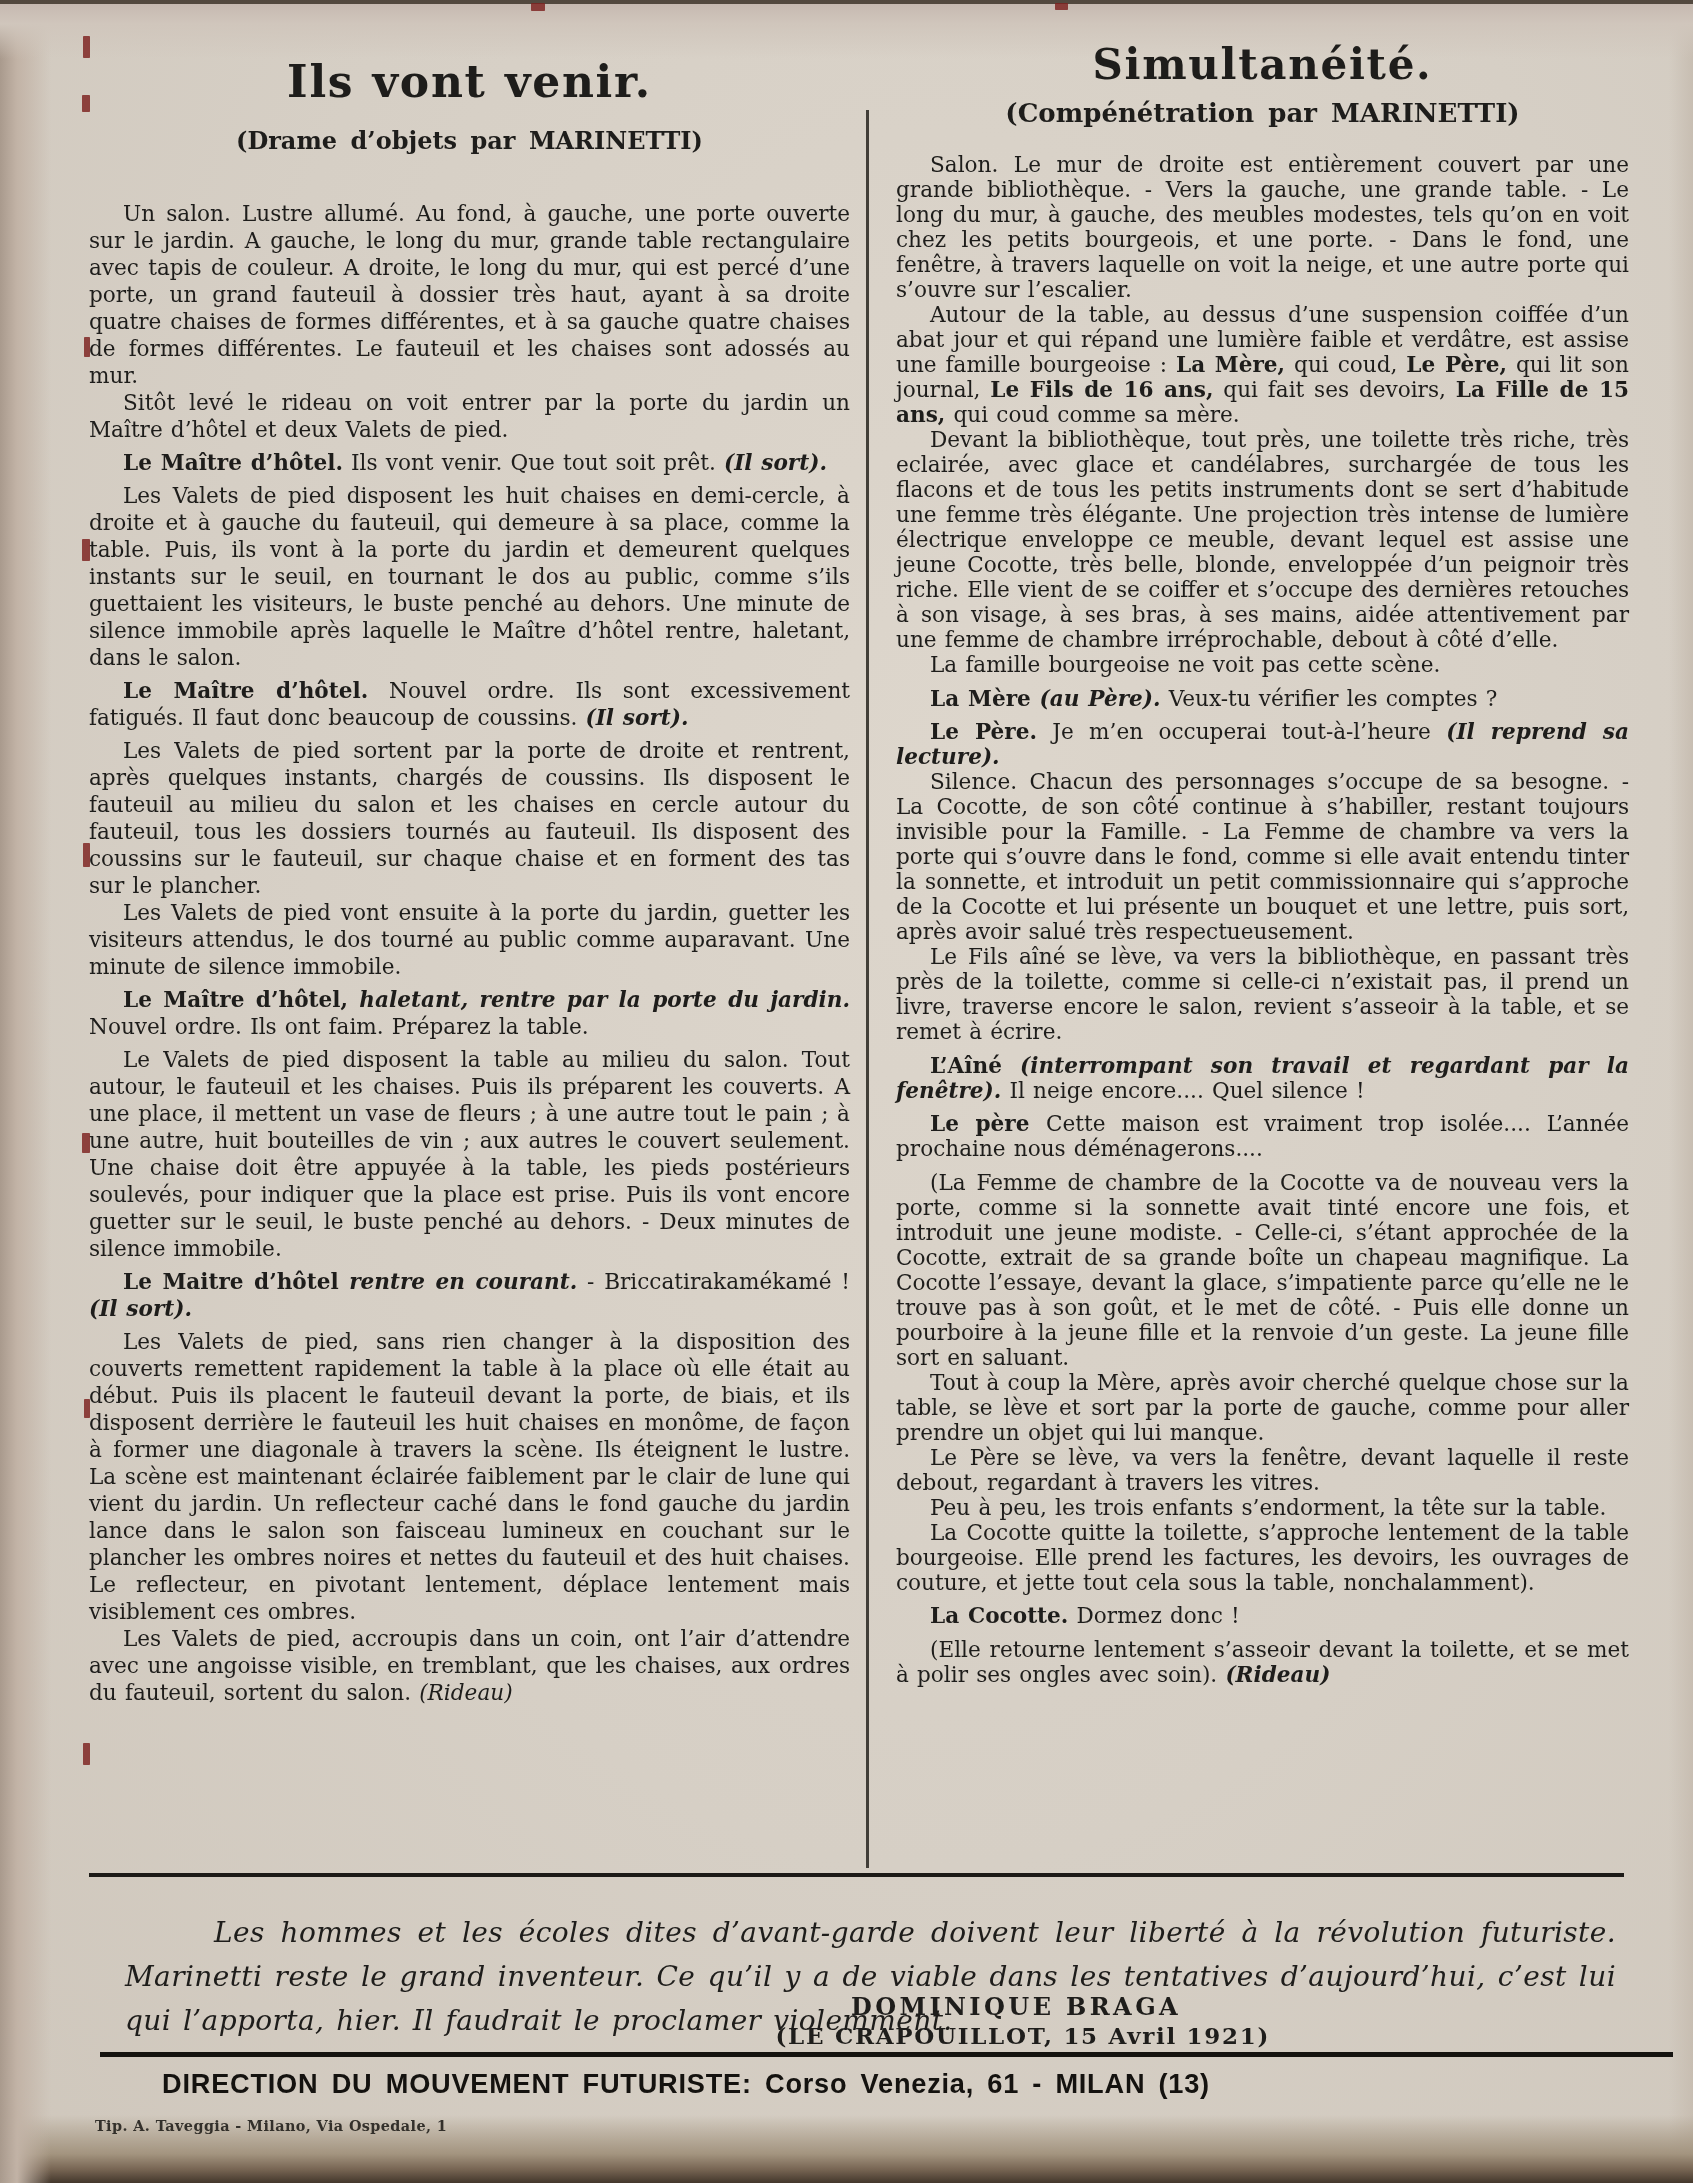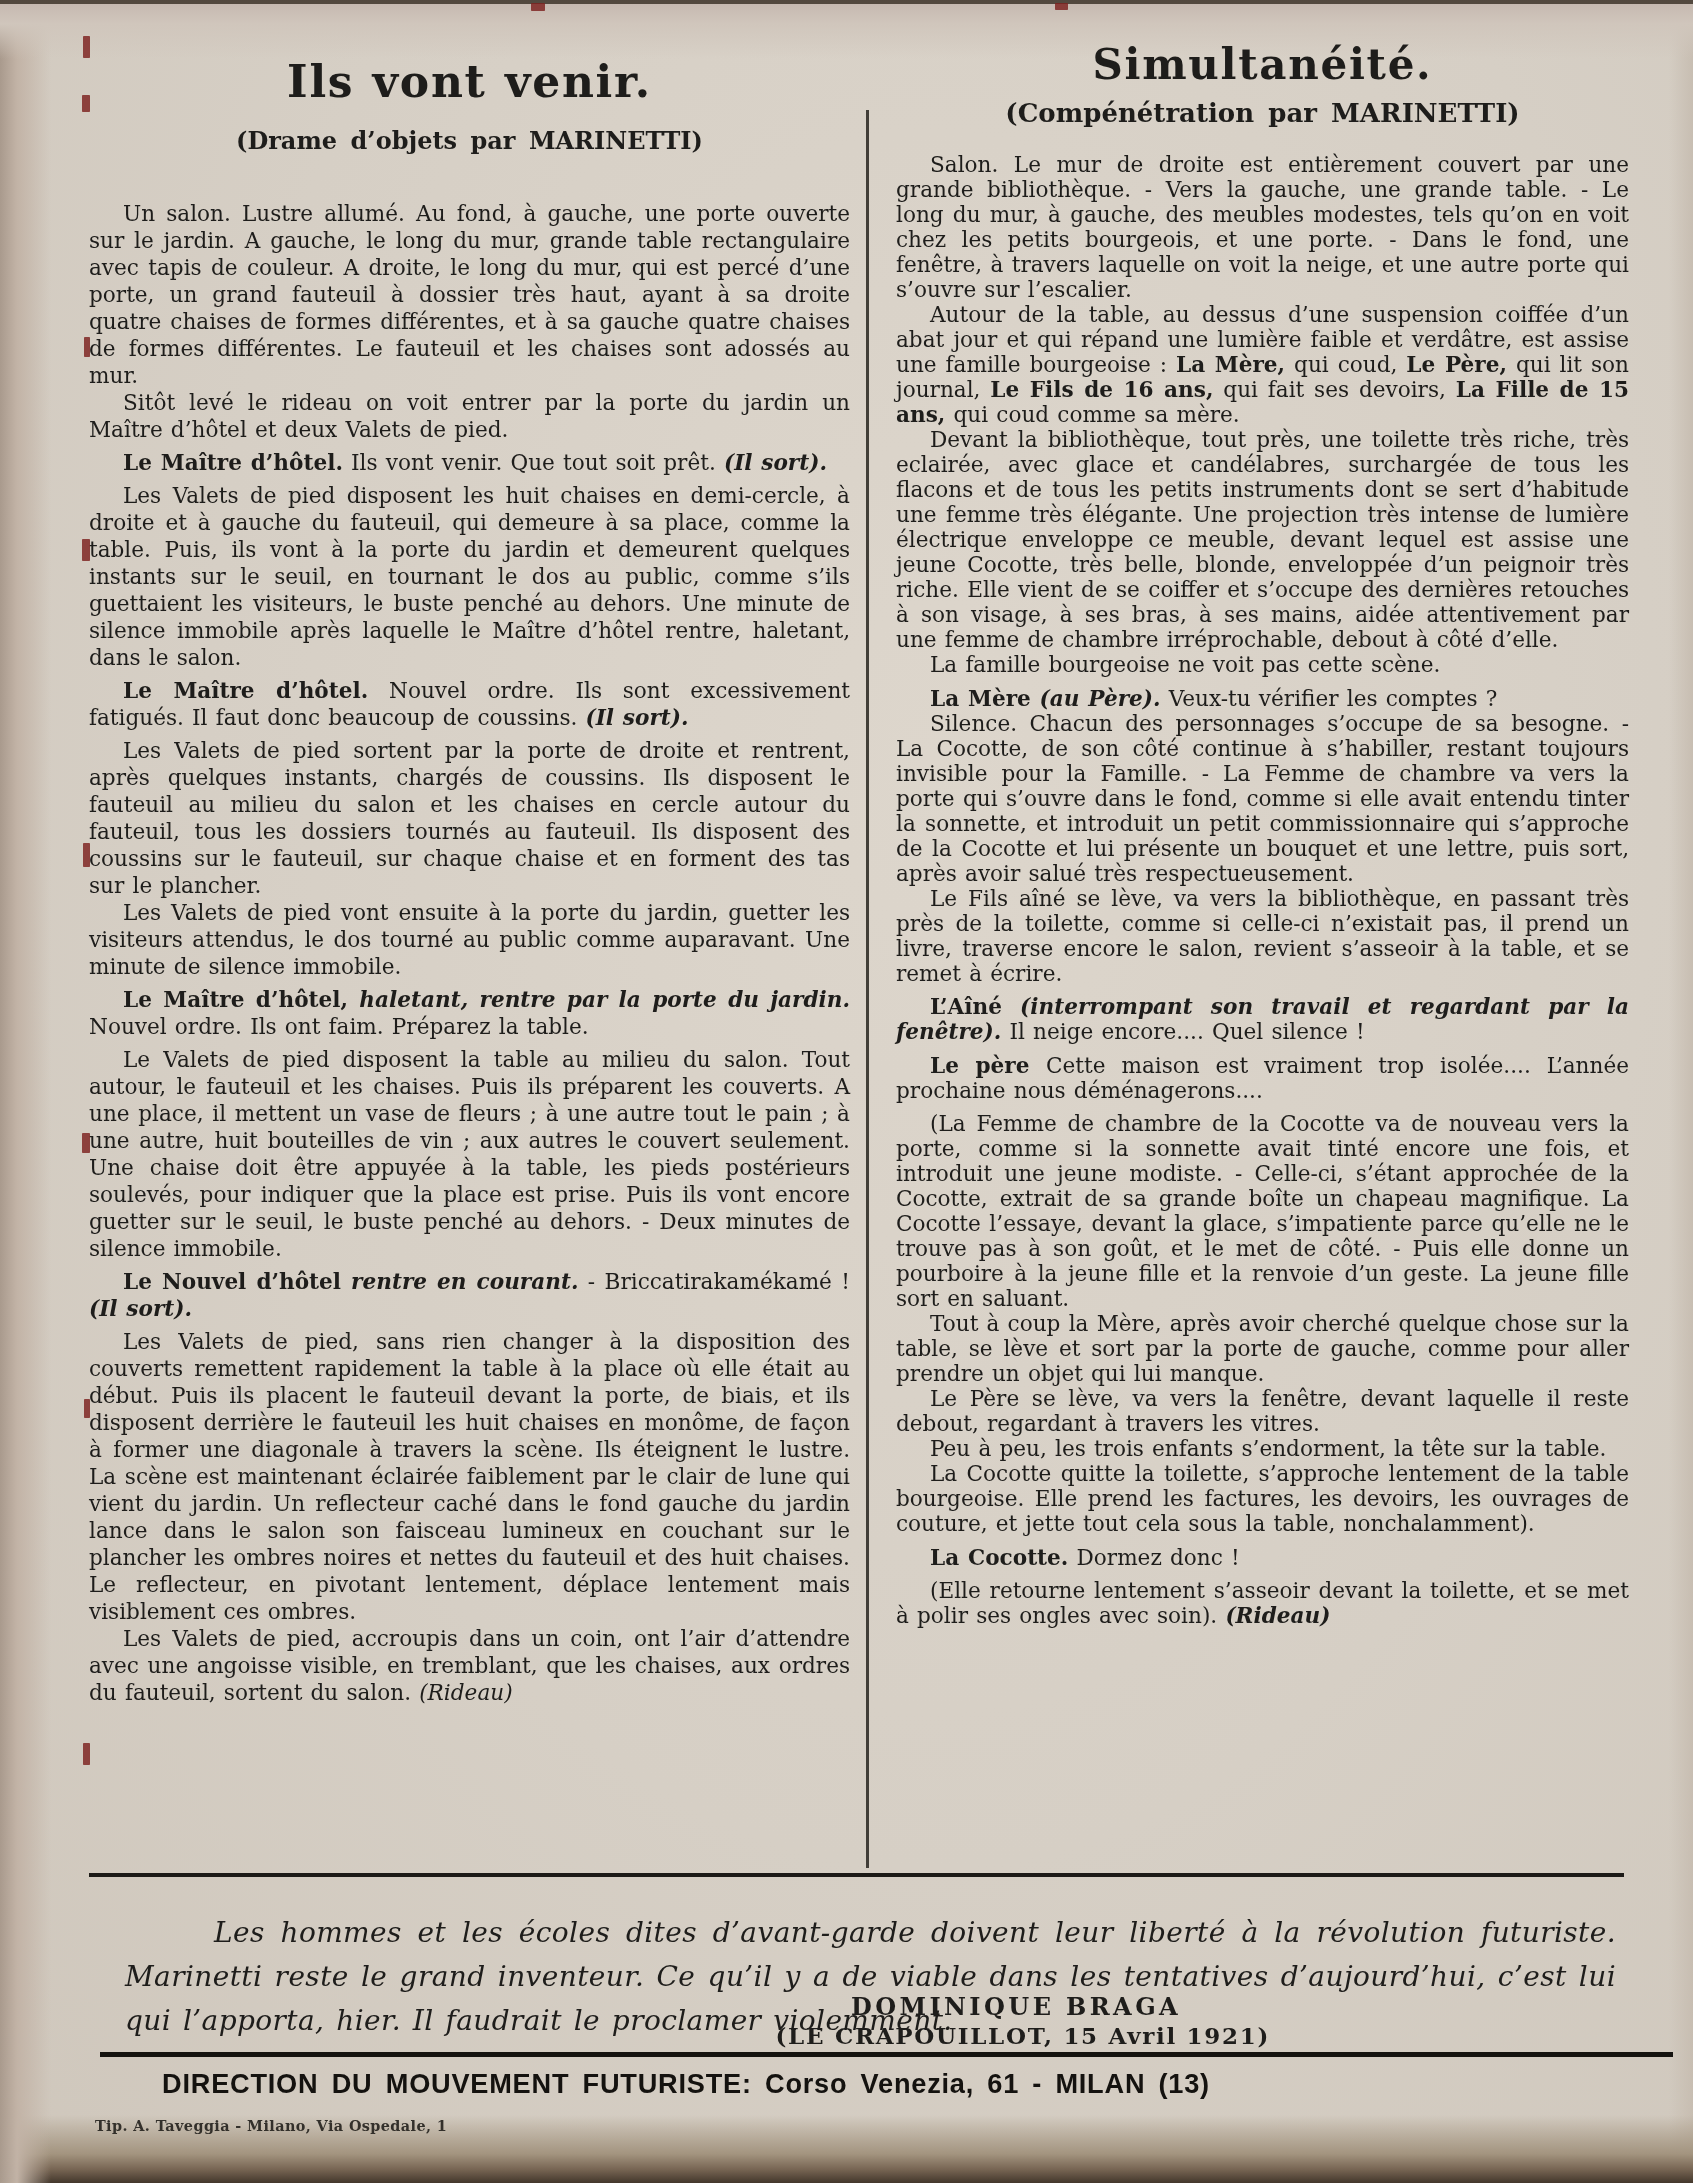--- a/index.html
+++ b/index.html
@@ -57,38 +57,39 @@
     <div>
         <p class="para"><span class="">Un salon. Lustre allumé. Au fond, à gauche, une porte ouverte sur le jardin. A gauche, le long du mur, grande table rectangulaire avec tapis de couleur. A droite, le long du mur, qui est percé d’une porte, un grand fauteuil à dossier très haut, ayant à sa droite quatre chaises de formes différentes, et à sa gauche quatre chaises de formes différentes. Le fauteuil et les chaises sont adossés au mur.</span></p>
         <p class="para"><span class="">Sitôt levé le rideau on voit entrer par la porte du jardin un Maître d’hôtel et deux Valets de pied.</span></p>
         <p class="para gap"><span class="b">Le Maître d’hôtel.</span><span class=""> Ils vont venir. Que tout soit prêt. </span><span class="b i">(Il sort).</span></p>
         <p class="para gap"><span class="">Les Valets de pied disposent les huit chaises en demi-cercle, à droite et à gauche du fauteuil, qui demeure à sa place, comme la table. Puis, ils vont à la porte du jardin et demeurent quelques instants sur le seuil, en tournant le dos au public, comme s’ils guettaient les visiteurs, le buste penché au dehors. Une minute de silence immobile après laquelle le Maître d’hôtel rentre, haletant, dans le salon.</span></p>
         <p class="para gap"><span class="b">Le Maître d’hôtel.</span><span class=""> Nouvel ordre. Ils sont excessivement fatigués. Il faut donc beaucoup de coussins. </span><span class="b i">(Il sort).</span></p>
         <p class="para gap"><span class="">Les Valets de pied sortent par la porte de droite et rentrent, après quelques instants, chargés de coussins. Ils disposent le fauteuil au milieu du salon et les chaises en cercle autour du fauteuil, tous les dossiers tournés au fauteuil. Ils disposent des coussins sur le fauteuil, sur chaque chaise et en forment des tas sur le plancher.</span></p>
         <p class="para"><span class="">Les Valets de pied vont ensuite à la porte du jardin, guetter les visiteurs attendus, le dos tourné au public comme auparavant. Une minute de silence immobile.</span></p>
         <p class="para gap"><span class="b">Le Maître d’hôtel, </span><span class="b i">haletant, rentre par la porte du jardin.</span><span class=""> Nouvel ordre. Ils ont faim. Préparez la table.</span></p>
         <p class="para gap"><span class="">Le Valets de pied disposent la table au milieu du salon. Tout autour, le fauteuil et les chaises. Puis ils préparent les couverts. A une place, il mettent un vase de fleurs ; à une autre tout le pain ; à une autre, huit bouteilles de vin ; aux autres le couvert seulement. Une chaise doit être appuyée à la table, les pieds postérieurs soulevés, pour indiquer que la place est prise. Puis ils vont encore guetter sur le seuil, le buste penché au dehors. - Deux minutes de silence immobile.</span></p>
-        <p class="para gap"><span class="b">Le Nouvel d’hôtel </span><span class="b i">rentre en courant.</span><span class=""> - Briccatirakamékamé ! </span><span class="b i">(Il sort).</span></p>
+        <p class="para gap"><span class="b">Le Maitre d’hôtel </span><span class="b i">rentre en courant.</span><span class=""> - Briccatirakamékamé ! </span><span class="b i">(Il sort).</span></p>
         <p class="para gap"><span class="">Les Valets de pied, sans rien changer à la disposition des couverts remettent rapidement la table à la place où elle était au début. Puis ils placent le fauteuil devant la porte, de biais, et ils disposent derrière le fauteuil les huit chaises en monôme, de façon à former une diagonale à travers la scène. Ils éteignent le lustre. La scène est maintenant éclairée faiblement par le clair de lune qui vient du jardin. Un reflecteur caché dans le fond gauche du jardin lance dans le salon son faisceau lumineux en couchant sur le plancher les ombres noires et nettes du fauteuil et des huit chaises. Le reflecteur, en pivotant lentement, déplace lentement mais visiblement ces ombres.</span></p>
         <p class="para"><span class="">Les Valets de pied, accroupis dans un coin, ont l’air d’attendre avec une angoisse visible, en tremblant, que les chaises, aux ordres du fauteuil, sortent du salon. </span><span class=" i">(Rideau)</span></p>
       </div>
   </div>
 
   <div class="divider"></div>
 
   <div class="col col-right">
     <h1>Simultanéité.</h1>
     <h2>(Compénétration par MARINETTI)</h2>
     <div class="body-start-right"></div>
     <div>
         <p class="para"><span class="">Salon. Le mur de droite est entièrement couvert par une grande bibliothèque. - Vers la gauche, une grande table. - Le long du mur, à gauche, des meubles modestes, tels qu’on en voit chez les petits bourgeois, et une porte. - Dans le fond, une fenêtre, à travers laquelle on voit la neige, et une autre porte qui s’ouvre sur l’escalier.</span></p>
         <p class="para"><span class="">Autour de la table, au dessus d’une suspension coiffée d’un abat jour et qui répand une lumière faible et verdâtre, est assise une famille bourgeoise : </span><span class="b">La Mère,</span><span class=""> qui coud, </span><span class="b">Le Père,</span><span class=""> qui lit son journal, </span><span class="b">Le Fils de 16 ans,</span><span class=""> qui fait ses devoirs, </span><span class="b">La Fille de 15 ans,</span><span class=""> qui coud comme sa mère.</span></p>
         <p class="para"><span class="">Devant la bibliothèque, tout près, une toilette très riche, très eclairée, avec glace et candélabres, surchargée de tous les flacons et de tous les petits instruments dont se sert d’habitude une femme très élégante. Une projection très intense de lumière électrique enveloppe ce meuble, devant lequel est assise une jeune Cocotte, très belle, blonde, enveloppée d’un peignoir très riche. Elle vient de se coiffer et s’occupe des dernières retouches à son visage, à ses bras, à ses mains, aidée attentivement par une femme de chambre irréprochable, debout à côté d’elle.</span></p>
         <p class="para"><span class="">La famille bourgeoise ne voit pas cette scène.</span></p>
         <p class="para gap"><span class="b">La Mère </span><span class="b i">(au Père).</span><span class=""> Veux-tu vérifier les comptes ?</span></p>
+        <p class="para gap"><span class="b">Le Père.</span><span class=""> Je m’en occuperai tout-à-l’heure </span><span class="b i">(Il reprend sa lecture).</span></p>
         <p class="para"><span class="">Silence. Chacun des personnages s’occupe de sa besogne. - La Cocotte, de son côté continue à s’habiller, restant toujours invisible pour la Famille. - La Femme de chambre va vers la porte qui s’ouvre dans le fond, comme si elle avait entendu tinter la sonnette, et introduit un petit commissionnaire qui s’approche de la Cocotte et lui présente un bouquet et une lettre, puis sort, après avoir salué très respectueusement.</span></p>
         <p class="para"><span class="">Le Fils aîné se lève, va vers la bibliothèque, en passant très près de la toilette, comme si celle-ci n’existait pas, il prend un livre, traverse encore le salon, revient s’asseoir à la table, et se remet à écrire.</span></p>
         <p class="para gap"><span class="b">L’Aîné </span><span class="b i">(interrompant son travail et regardant par la fenêtre).</span><span class=""> Il neige encore.... Quel silence !</span></p>
         <p class="para gap"><span class="b">Le père </span><span class="">Cette maison est vraiment trop isolée.... L’année prochaine nous déménagerons....</span></p>
         <p class="para gap"><span class="">(La Femme de chambre de la Cocotte va de nouveau vers la porte, comme si la sonnette avait tinté encore une fois, et introduit une jeune modiste. - Celle-ci, s’étant approchée de la Cocotte, extrait de sa grande boîte un chapeau magnifique. La Cocotte l’essaye, devant la glace, s’impatiente parce qu’elle ne le trouve pas à son goût, et le met de côté. - Puis elle donne un pourboire à la jeune fille et la renvoie d’un geste. La jeune fille sort en saluant.</span></p>
         <p class="para"><span class="">Tout à coup la Mère, après avoir cherché quelque chose sur la table, se lève et sort par la porte de gauche, comme pour aller prendre un objet qui lui manque.</span></p>
         <p class="para"><span class="">Le Père se lève, va vers la fenêtre, devant laquelle il reste debout, regardant à travers les vitres.</span></p>
         <p class="para"><span class="">Peu à peu, les trois enfants s’endorment, la tête sur la table.</span></p>
         <p class="para"><span class="">La Cocotte quitte la toilette, s’approche lentement de la table bourgeoise. Elle prend les factures, les devoirs, les ouvrages de couture, et jette tout cela sous la table, nonchalamment).</span></p>
         <p class="para gap"><span class="b">La Cocotte.</span><span class=""> Dormez donc !</span></p>

